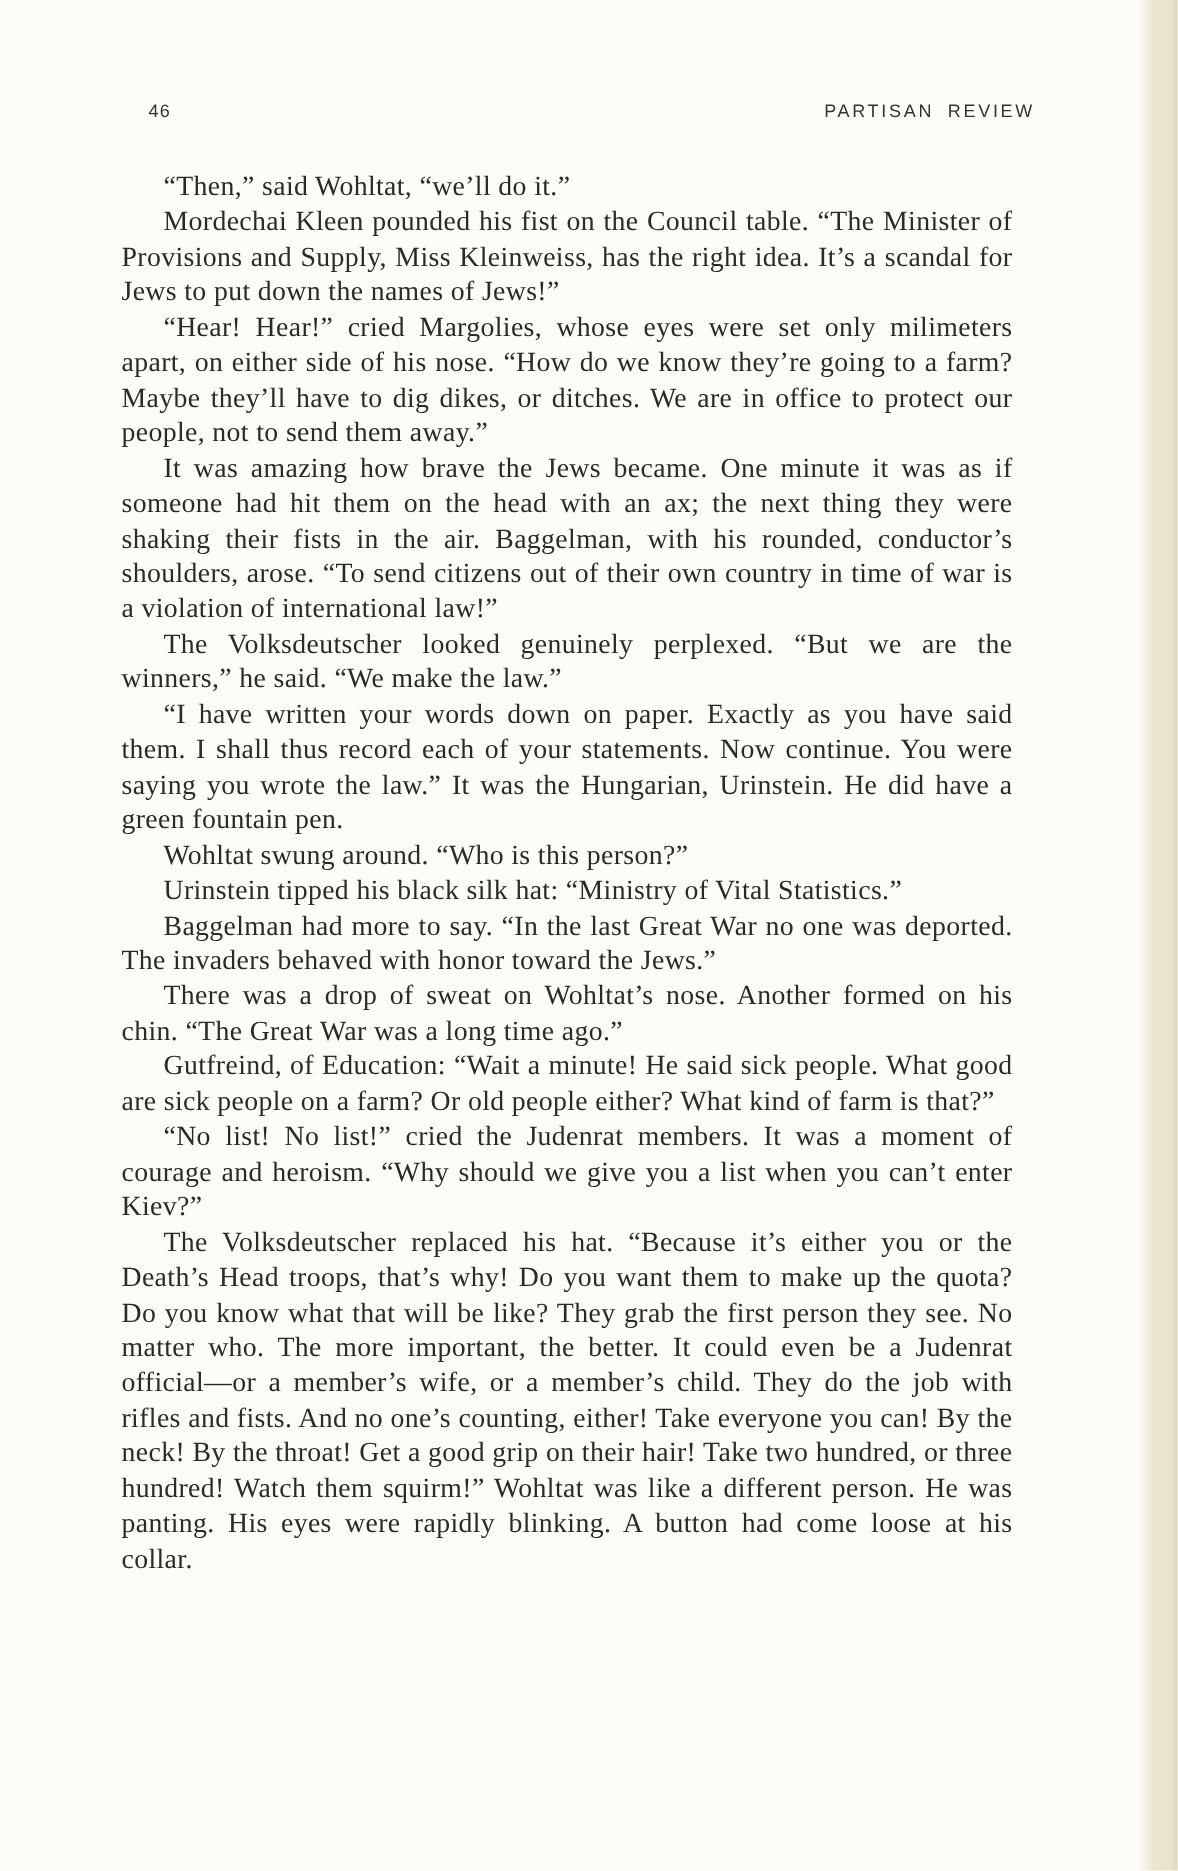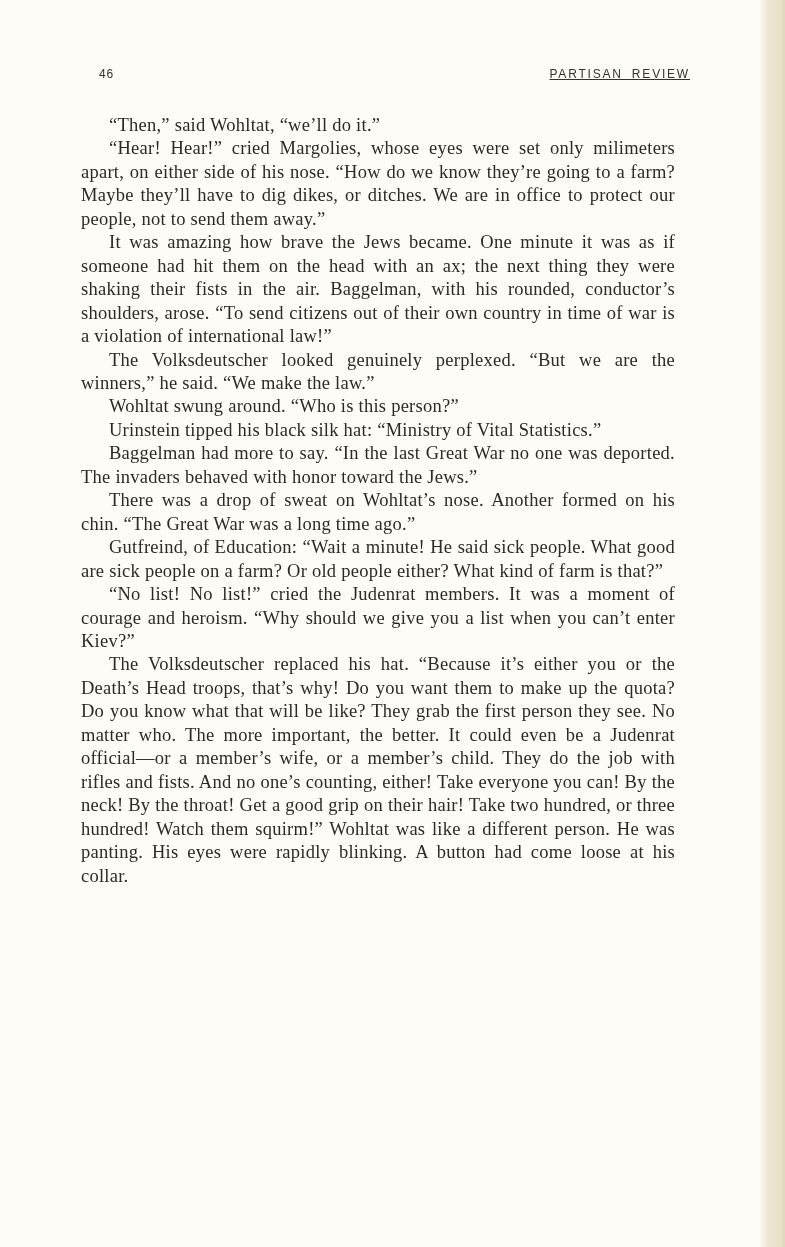--- a/index.html
+++ b/index.html
@@ -38,21 +38,20 @@
     font-family: "Liberation Sans", sans-serif;
     font-size: 12px;
     color: #35332c;
   }
   .page-number {
     letter-spacing: 0.8px;
   }
   .journal-title {
     letter-spacing: 1.8px;
     word-spacing: 4px;
-    text-decoration: underline;
   }
   .text-block {
     position: absolute;
     top: 114px;
     left: 81px;
     width: 594px;
     font-family: "Liberation Serif", serif;
     font-size: 18.5px;
     line-height: 23.45px;
     letter-spacing: 0.25px;
@@ -69,23 +68,25 @@
 
 <div class="page">
 
   <header class="running-head">
     <span class="page-number">46</span>
     <span class="journal-title">PARTISAN REVIEW</span>
   </header>
 
   <main class="text-block">
     <p>“Then,” said Wohltat, “we’ll do it.”</p>
+    <p>Mordechai Kleen pounded his fist on the Council table. “The Minister of Provisions and Supply, Miss Kleinweiss, has the right idea. It’s a scandal for Jews to put down the names of Jews!”</p>
     <p>“Hear! Hear!” cried Margolies, whose eyes were set only milimeters apart, on either side of his nose. “How do we know they’re going to a farm? Maybe they’ll have to dig dikes, or ditches. We are in office to protect our people, not to send them away.”</p>
     <p>It was amazing how brave the Jews became. One minute it was as if someone had hit them on the head with an ax; the next thing they were shaking their fists in the air. Baggelman, with his rounded, conductor’s shoulders, arose. “To send citizens out of their own country in time of war is a violation of international law!”</p>
     <p>The Volksdeutscher looked genuinely perplexed. “But we are the winners,” he said. “We make the law.”</p>
+    <p>“I have written your words down on paper. Exactly as you have said them. I shall thus record each of your statements. Now continue. You were saying you wrote the law.” It was the Hungarian, Urinstein. He did have a green fountain pen.</p>
     <p>Wohltat swung around. “Who is this person?”</p>
     <p>Urinstein tipped his black silk hat: “Ministry of Vital Statistics.”</p>
     <p>Baggelman had more to say. “In the last Great War no one was deported. The invaders behaved with honor toward the Jews.”</p>
     <p>There was a drop of sweat on Wohltat’s nose. Another formed on his chin. “The Great War was a long time ago.”</p>
     <p>Gutfreind, of Education: “Wait a minute! He said sick people. What good are sick people on a farm? Or old people either? What kind of farm is that?”</p>
     <p>“No list! No list!” cried the Judenrat members. It was a moment of courage and heroism. “Why should we give you a list when you can’t enter Kiev?”</p>
     <p>The Volksdeutscher replaced his hat. “Because it’s either you or the Death’s Head troops, that’s why! Do you want them to make up the quota? Do you know what that will be like? They grab the first person they see. No matter who. The more important, the better. It could even be a Judenrat official—or a member’s wife, or a member’s child. They do the job with rifles and fists. And no one’s counting, either! Take everyone you can! By the neck! By the throat! Get a good grip on their hair! Take two hundred, or three hundred! Watch them squirm!” Wohltat was like a different person. He was panting. His eyes were rapidly blinking. A button had come loose at his collar.</p>
   </main>
 
   <div class="page-edge"></div>

